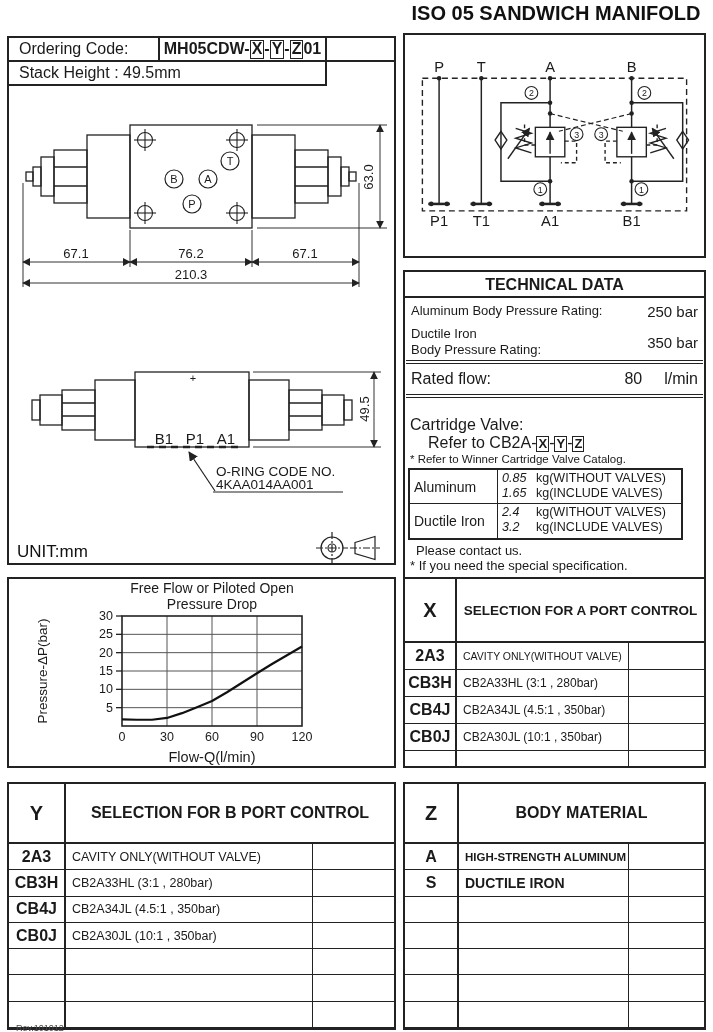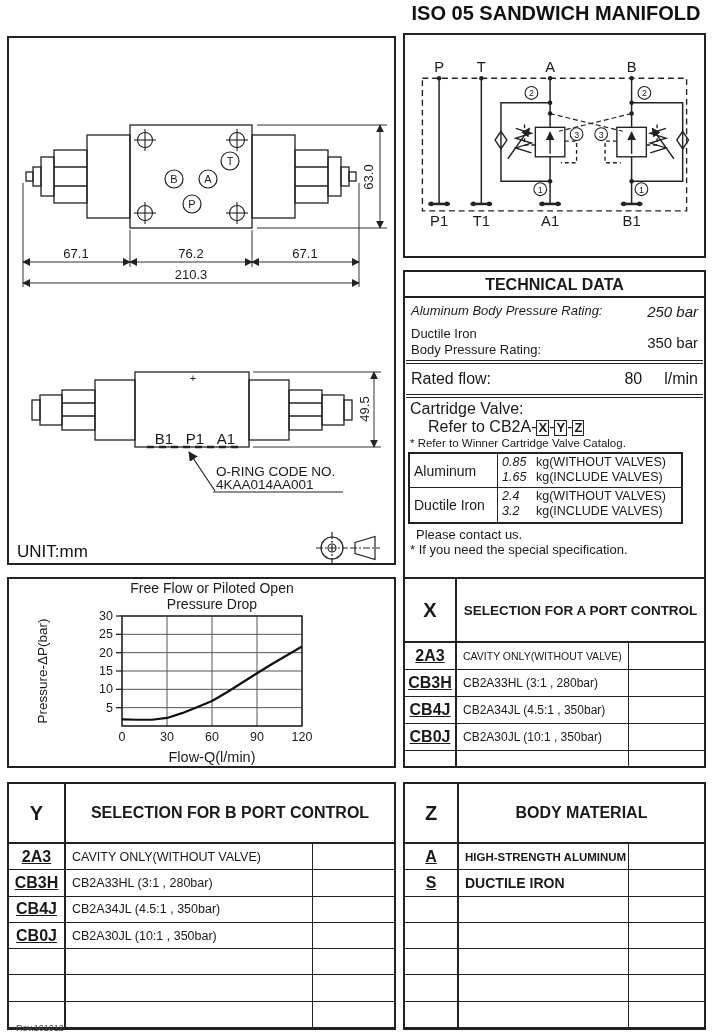--- a/index.html
+++ b/index.html
@@ -21,21 +21,21 @@
 #schematic-panel{left:403px;top:33px;width:303px;height:225px;}
 #schematic-svg{width:100%;height:100%;}
 
 #technical-panel{left:403px;top:270px;width:303px;height:338px;display:flex;flex-direction:column;}
 .td-header{height:26px;line-height:25px;text-align:center;font-weight:700;font-size:16px;border-bottom:2px solid #222;}
 .td-row{display:flex;align-items:center;padding:0 6px;}
 .td-row .lbl{flex:1;font-size:13px;line-height:1.2;}
 .td-row .val{font-size:15px;white-space:nowrap;text-align:right;}
 .dsep{height:4px;border-top:1.2px solid #222;border-bottom:1.2px solid #222;margin:0 1px;}
 .cart{padding:2px 5px 0 5px;}
-.cart .l1{font-size:16px;}
+.cart .l1{font-size:16px;margin-top:16px;}
 .cart .l2{font-size:16px;padding-left:18px;}
 .cart .note{font-size:11.5px;padding-top:1px;}
 .wtable{margin:3px 21px 0 3px;border:2px solid #222;}
 .wrow{display:flex;height:34px;border-bottom:1.5px solid #222;}
 .wrow:last-child{border-bottom:none;}
 .wmat{width:88px;border-right:1.5px solid #222;display:flex;align-items:center;padding-left:4px;font-size:14px;}
 .wvals{flex:1;padding:1px 0 0 4px;font-size:12.5px;line-height:15px;}
 .wv{display:inline-block;width:34px;font-style:italic;}
 .tdfoot{padding:3px 0 0 5px;font-size:13px;line-height:15px;}
 
@@ -43,21 +43,21 @@
 #chart-svg{width:100%;height:100%;}
 
 .sel-table{display:flex;flex-direction:column;overflow:hidden;}
 #x-table{left:403px;top:577px;width:303px;height:191px;}
 #y-table{left:7px;top:782px;width:389px;height:248px;}
 #z-table{left:403px;top:782px;width:303px;height:248px;}
 .sel-header{display:flex;border-bottom:2px solid #222;}
 .sel-key{border-right:2px solid #222;display:flex;align-items:center;justify-content:center;font-weight:700;font-size:20px;}
 .sel-title{flex:1;display:flex;align-items:center;justify-content:center;font-weight:700;}
 .sel-row{display:flex;border-bottom:1.5px solid #222;}
-.sel-code{border-right:2px solid #222;display:flex;align-items:center;justify-content:center;font-weight:700;font-size:16px;text-decoration:underline;}
+.sel-code{border-right:2px solid #222;display:flex;align-items:center;justify-content:center;font-weight:700;font-size:16px;}
 .sel-desc{border-right:1.5px solid #222;display:flex;align-items:center;padding-left:6px;}
 .sel-extra{flex:1;}
 #x-table .sel-header{height:64px;} #x-table .sel-row{height:27px;}
 #x-table .sel-key,#x-table .sel-code{width:52px;}
 #x-table .sel-desc{width:172px;font-size:12px;}
 #x-table .sel-title{font-size:13.5px;}
 #x-table .sel-row.fill{flex:1;border-bottom:none;}
 #y-table .sel-header{height:64px;} #y-table .sel-row{height:28px;}
 #y-table .sel-key,#y-table .sel-code{width:57px;}
 #y-table .sel-desc{width:247px;font-size:12.5px;}
@@ -71,20 +71,28 @@
 .zb2{font-size:14px;font-weight:700;}
 #footer-left{position:absolute;left:16px;top:1023px;font-size:9px;color:#444;text-align:right;}
 svg text{font-family:"Liberation Sans",sans-serif;}
 </style>
 </head>
 <body>
 
 <div id="page-title">ISO 05 SANDWICH MANIFOLD</div>
 
 <div class="panel" id="drawing-panel">
+  <div>
+    <div class="ord-row">
+      <div class="ord-cell ord-label">Ordering Code:</div>
+      <div class="ord-cell ord-code"><span>MH05CDW-</span><span class="boxed">X</span><span>-</span><span class="boxed">Y</span><span>-</span><span class="boxed">Z</span><span>01</span></div>
+      <div class="ord-fill"></div>
+    </div>
+    <div class="ord-row2">Stack Height : 49.5mm</div>
+  </div>
 
   <svg id="views-svg" viewBox="0 0 385 470">
     <defs>
       <marker id="arr2" viewBox="0 0 10 10" refX="9" refY="5" markerWidth="8" markerHeight="8" orient="auto-start-reverse">
         <path d="M0,0 L10,5 L0,10 Z" fill="#222"></path>
       </marker>
     </defs>
 
     <g stroke="#222" fill="none" stroke-width="1.3">
       <rect x="121" y="30" width="122" height="103"></rect>
@@ -284,21 +292,21 @@
       <text x="34" y="194">P1</text>
       <text x="77" y="194">T1</text>
       <text x="147" y="194">A1</text>
       <text x="230" y="194">B1</text>
     </g>
   </svg>
 </div>
 
 <div class="panel" id="technical-panel">
   <div class="td-header">TECHNICAL DATA</div>
-  <div class="td-row" style="height:26px;font-style:italic;">
+  <div class="td-row" style="height:26px;">
     <div class="lbl">Aluminum Body Pressure Rating:</div>
     <div class="val">250 bar</div>
   </div>
   <div class="td-row" style="height:36px;">
     <div class="lbl">
       <div>Ductile Iron</div>
       <div>Body Pressure Rating:</div>
     </div>
     <div class="val">350 bar</div>
   </div>

